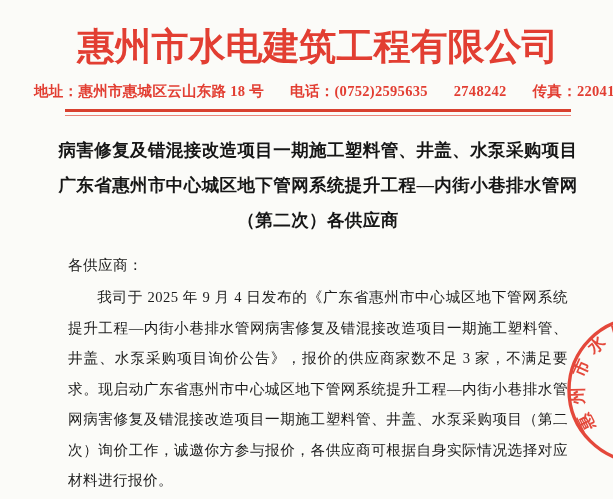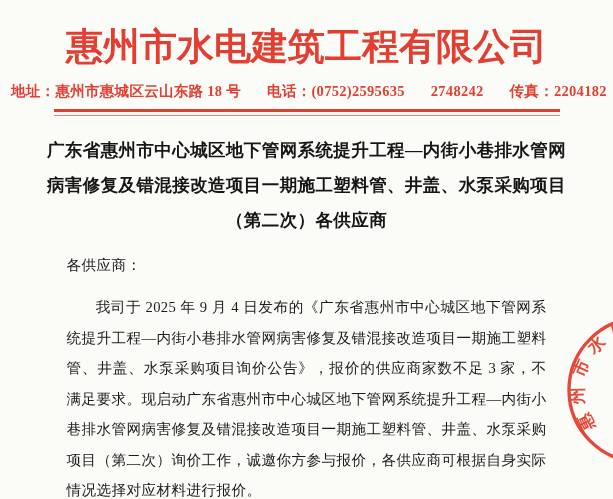--- a/index.html
+++ b/index.html
@@ -8,20 +8,21 @@
     font-family:"Liberation Serif","DejaVu Serif",serif;
   }
   .page{
     position:relative;
     width:613px;height:499px;
     margin:0 auto;
     background:#fbfbf8;
     overflow:hidden;
     color:#1f1f1f;
     box-sizing:border-box;
+    padding-left:23px;
   }
   
   .letterhead{
     padding-top:20px;
     text-align:center;
   }
   .company-name{
     margin:0;
     font-size:37px;
     font-weight:bold;
@@ -59,21 +60,21 @@
   
   .body-text{
     width:504px;
     margin:12px auto 0 auto;
     font-size:14.6px;
     line-height:30.5px;
     letter-spacing:0.4px;
     color:#1c1c1c;
     text-align:justify;
   }
-  .body-text p{margin:12px;}
+  .body-text p{margin:2px;}
   .indent{text-indent:2em;}
   
   .seal{
     position:absolute;
     left:563px;
     top:312px;
     width:156px;
     height:156px;
     mix-blend-mode:multiply;
     opacity:0.92;
@@ -94,22 +95,22 @@
       <span class="seg">2748242</span>
       <span class="seg">传真：2204182</span>
     </div>
     <div class="rule-wrap">
       <div class="rule-thick"></div>
       <div class="rule-thin"></div>
     </div>
   </header>
 
   <h2 class="doc-title">
+    <div>病害修复及错混接改造项目一期施工塑料管、井盖、水泵采购项目</div>
     <div>广东省惠州市中心城区地下管网系统提升工程—内街小巷排水管网</div>
-    <div>病害修复及错混接改造项目一期施工塑料管、井盖、水泵采购项目</div>
     <div>（第二次）各供应商</div>
   </h2>
 
   <main class="body-text">
     <p>各供应商：</p>
     <p class="indent">我司于 2025 年 9 月 4 日发布的《广东省惠州市中心城区地下管网系统提升工程—内街小巷排水管网病害修复及错混接改造项目一期施工塑料管、井盖、水泵采购项目询价公告》，报价的供应商家数不足 3 家，不满足要求。现启动广东省惠州市中心城区地下管网系统提升工程—内街小巷排水管网病害修复及错混接改造项目一期施工塑料管、井盖、水泵采购项目（第二次）询价工作，诚邀你方参与报价，各供应商可根据自身实际情况选择对应材料进行报价。</p>
     <p>一、项目概况</p>
 
   </main>
 

